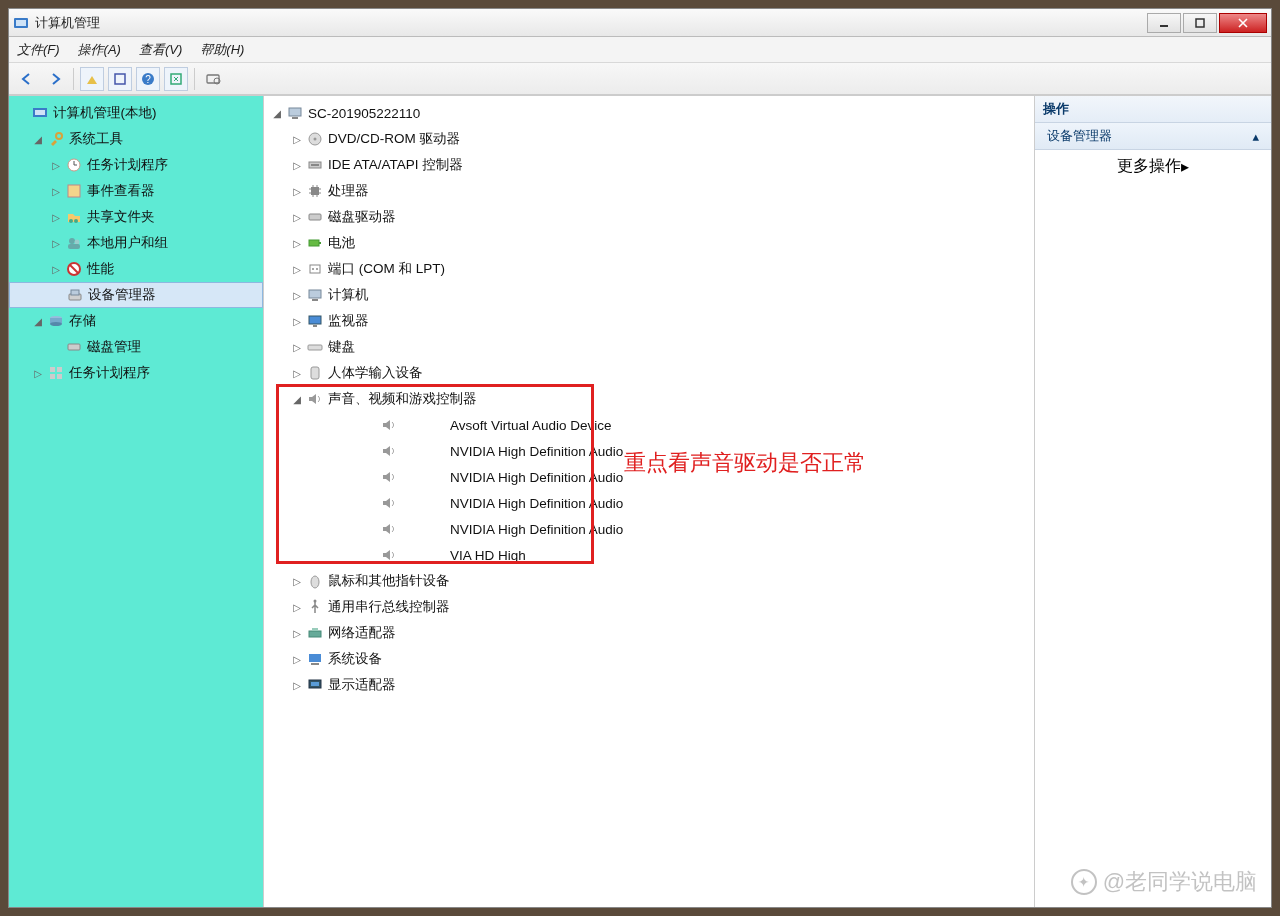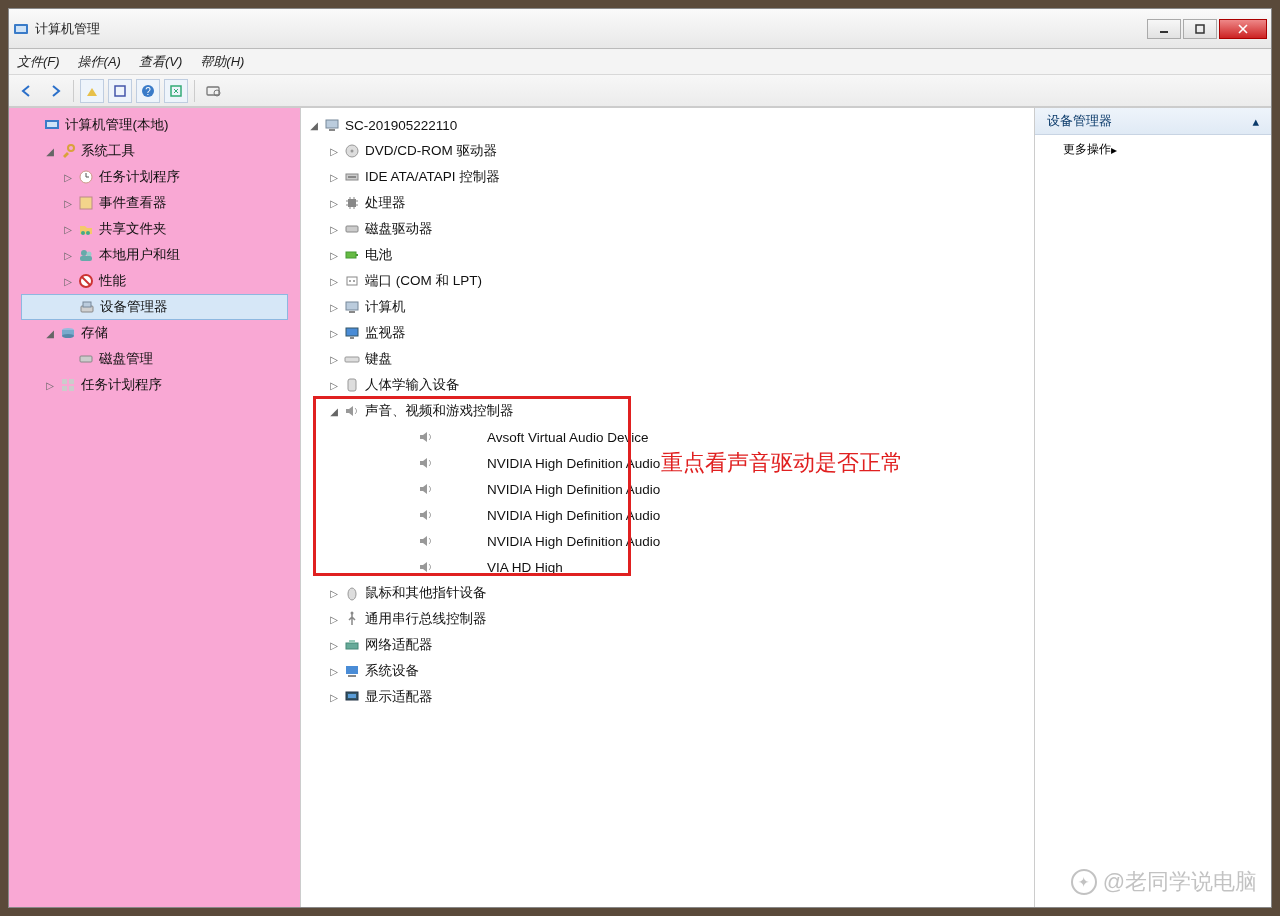--- a/index.html
+++ b/index.html
@@ -1,46 +1,46 @@
 <!DOCTYPE html>
 <html><head>
 <meta charset="utf-8">
 <style>
   * { box-sizing: border-box; font-family: "Microsoft YaHei", "Segoe UI", sans-serif; }
   body { margin: 0; background: #5a4a3a; padding: 8px; width: 1280px; height: 916px; }
   .window { width: 100%; height: 100%; background: #fff; border: 1px solid #888; display: flex; flex-direction: column; position: relative; }
-  .titlebar { height: 40px; background: linear-gradient(#fafafa,#e8e8e8); border-bottom: 1px solid #bbb; display: flex; align-items: center; padding: 8px 4px; }
+  .titlebar { height: 28px; background: linear-gradient(#fafafa,#e8e8e8); border-bottom: 1px solid #bbb; display: flex; align-items: center; padding: 8px 4px; }
   .titlebar-icon { width: 16px; height: 16px; margin-right: 6px; }
   .titlebar-text { font-size: 13px; color: #222; flex: 1; }
   .win-controls { display: flex; }
   .win-btn { width: 34px; height: 20px; border: 1px solid #aaa; background: linear-gradient(#f7f7f7,#e2e2e2); margin-left: 2px; display: flex; align-items: center; justify-content: center; font-size: 10px; }
   .win-btn.close { background: linear-gradient(#e88,#c22); color: #fff; width: 48px; border-color: #a00; }
   .menubar { height: 26px; background: #f4f4f4; border-bottom: 1px solid #d8d8d8; display: flex; align-items: center; padding: 0 8px; font-size: 13px; color: #222; font-style: italic; }
   .menubar span { margin-right: 18px; cursor: default; }
   .toolbar { height: 32px; background: linear-gradient(#f7f7f7,#ececec); border-bottom: 1px solid #ccc; display: flex; align-items: center; padding: 0 6px; gap: 4px; }
   .tool-btn { width: 24px; height: 24px; border: 1px solid transparent; display: flex; align-items: center; justify-content: center; font-size: 14px; }
   .tool-btn.boxed { border: 1px solid #bfcde0; background: #eef4fb; }
   .tool-sep { width: 1px; height: 22px; background: #ccc; margin: 0 2px; }
   .body { flex: 1; display: flex; border-top: 1px solid #ccc; overflow: hidden; }
-  .pane-left { width: 292px; border-right: 1px solid #ccc; background: #f9a8d4; overflow: auto; padding: 4px 12px; }
+  .pane-left { width: 255px; border-right: 1px solid #ccc; background: #5eead4; overflow: auto; padding: 4px 0; }
   .pane-mid  { flex: 1; border-right: 1px solid #ccc; background: #fff; overflow: auto; padding: 4px 0; position: relative; }
   .pane-right{ width: 236px; background: #fff; display: flex; flex-direction: column; }
   .tree { font-size: 13.5px; color: #111; }
   .tree-row { display: flex; align-items: center; height: 26px; white-space: nowrap; padding-right: 8px; }
   .tree-row.selected { background: #d6e7f7; border: 1px solid #8eb8e0; }
   .expander { width: 14px; text-align: center; color: #666; font-size: 10px; flex-shrink: 0; }
   .ticon { width: 18px; height: 18px; margin: 0 4px 0 2px; flex-shrink: 0; display: inline-flex; align-items: center; justify-content: center; }
   .ticon svg { width: 16px; height: 16px; }
   .indent0 { padding-left: 6px; } .indent1 { padding-left: 22px; } .indent2 { padding-left: 40px; }
   .dev-indent0 { padding-left: 6px; } .dev-indent1 { padding-left: 26px; } .dev-indent2 { padding-left: 52px; gap: 48px; }
   .highlight-box { position: absolute; border: 3px solid #e02020; pointer-events: none; }
   .annotation { position: absolute; color: #e02020; font-size: 22px; font-weight: 500; }
   .actions-header { background: linear-gradient(#f2f6fb,#e5edf7); border-bottom: 1px solid #c8d4e3; font-size: 13px; font-weight: bold; color: #0a3a6a; padding: 4px 8px; }
   .actions-sub { background: linear-gradient(#eef4fb,#e0eaf5); border-bottom: 1px solid #c8d4e3; font-size: 13px; color: #0a3a6a; padding: 4px 12px; display: flex; justify-content: space-between; align-items: center; }
-  .actions-item { font-size: 12px; padding: 6px 28px; display: flex; justify-content: flex-start; align-items: center; }
+  .actions-item { font-size: 16px; padding: 6px 28px; display: flex; justify-content: center; align-items: center; }
   .watermark { position: absolute; right: 14px; bottom: 10px; font-size: 22px; color: rgba(80,80,80,.35); font-weight: 500; display: flex; align-items: center; gap: 6px; }
   .watermark .wm-icon { width: 26px; height: 26px; border: 2px solid rgba(80,80,80,.35); border-radius: 50%; display: inline-flex; align-items: center; justify-content: center; font-size: 14px; }
 </style>
 </head>
 <body>
 
 <div class="window">
 
   <div class="titlebar">
     <span class="titlebar-icon">
@@ -463,24 +463,25 @@
             <span class="ticon">
               <svg viewBox="0 0 16 16">
                 <rect x="2" y="3" width="12" height="8" fill="#356" stroke="#234"></rect>
                 <rect x="4" y="5" width="8" height="4" fill="#5a9cd8"></rect>
               </svg>
             </span>
             <span>显示适配器</span>
           </div>
         </div>
       <div class="highlight-box" style="left:12px; top:288px; width:318px; height:180px;"></div>
-      <div class="annotation" style="left:360px; top:340px;">重点看声音驱动是否正常</div>
+      <div class="annotation" style="left:360px; top:352px;">重点看声音驱动是否正常</div>
     </div>
 
     <div class="pane-right">
+      <div class="actions-header">操作</div>
       <div class="actions-sub">
         <span>设备管理器</span>
         <span>▴</span>
       </div>
       <div class="actions-item">
         <span>更多操作</span>
         <span>▸</span>
       </div>
     </div>
 

